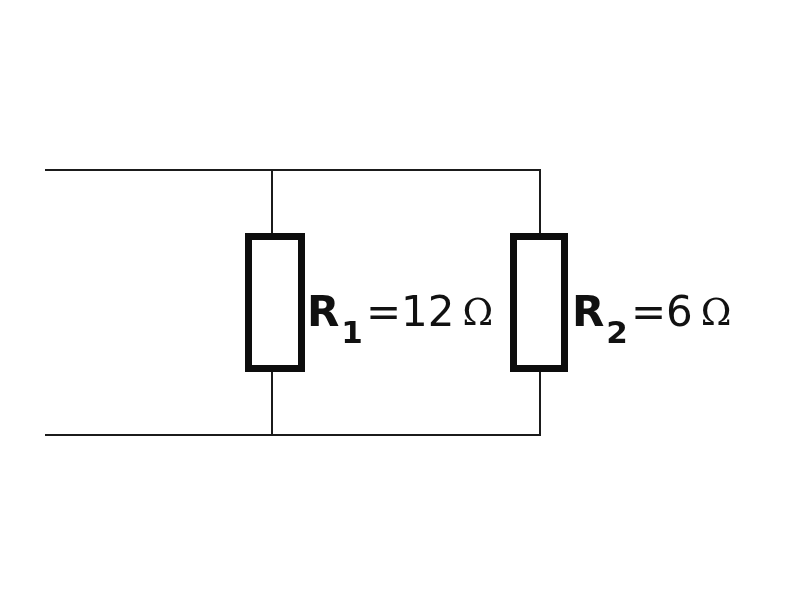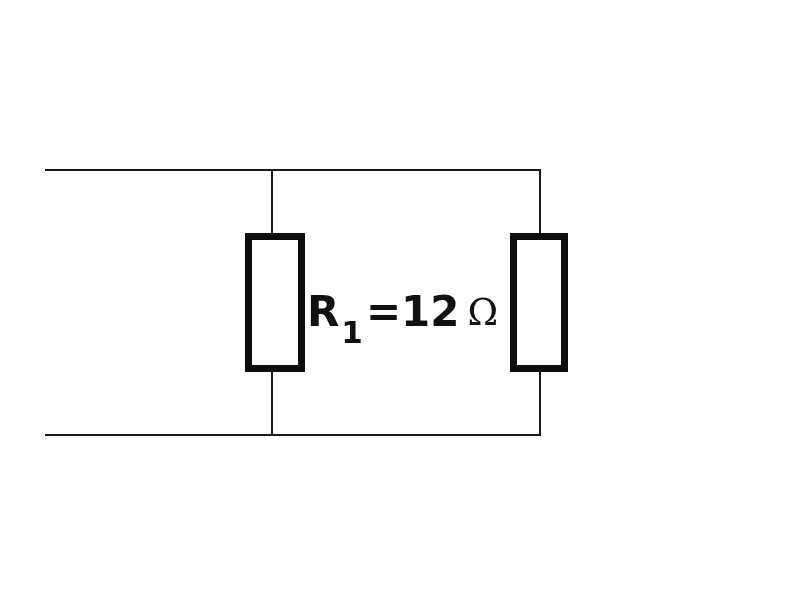--- a/index.html
+++ b/index.html
@@ -39,21 +39,21 @@
   }
   .label .rsub {
     font-size: 31px;
     font-weight: bold;
     position: relative;
     top: 17px;
     left: 2px;
   }
   .label .rval {
     font-size: 42px;
-    font-weight: bold;
+    font-weight: normal;
     margin-left: 5px;
   }
   .label .romega {
     font-family: "DejaVu Serif", serif;
     font-size: 37px;
     font-weight: normal;
     margin-left: 8px;
     position: relative;
     top: -1px;
   }
@@ -74,14 +74,17 @@
   <div class="wire wire-v" style="left:539px; top:370px; height:66px;"></div>
 
   <div class="resistor" style="left:245px; top:233px; width:60px; height:139px;"></div>
 
   <div class="resistor" style="left:510px; top:233px; width:58px; height:139px;"></div>
 
   <div class="label" style="left:307px; top:287px;">
     <span class="rname">R</span><span class="rsub">1</span><span class="rval">=12</span><span class="romega">Ω</span>
   </div>
 
+  <div class="label" style="left:572px; top:287px;">
+    <span class="rname">R</span><span class="rsub">2</span><span class="rval">=6</span><span class="romega">Ω</span>
+  </div>
 
 </div>
 
 </body></html>

